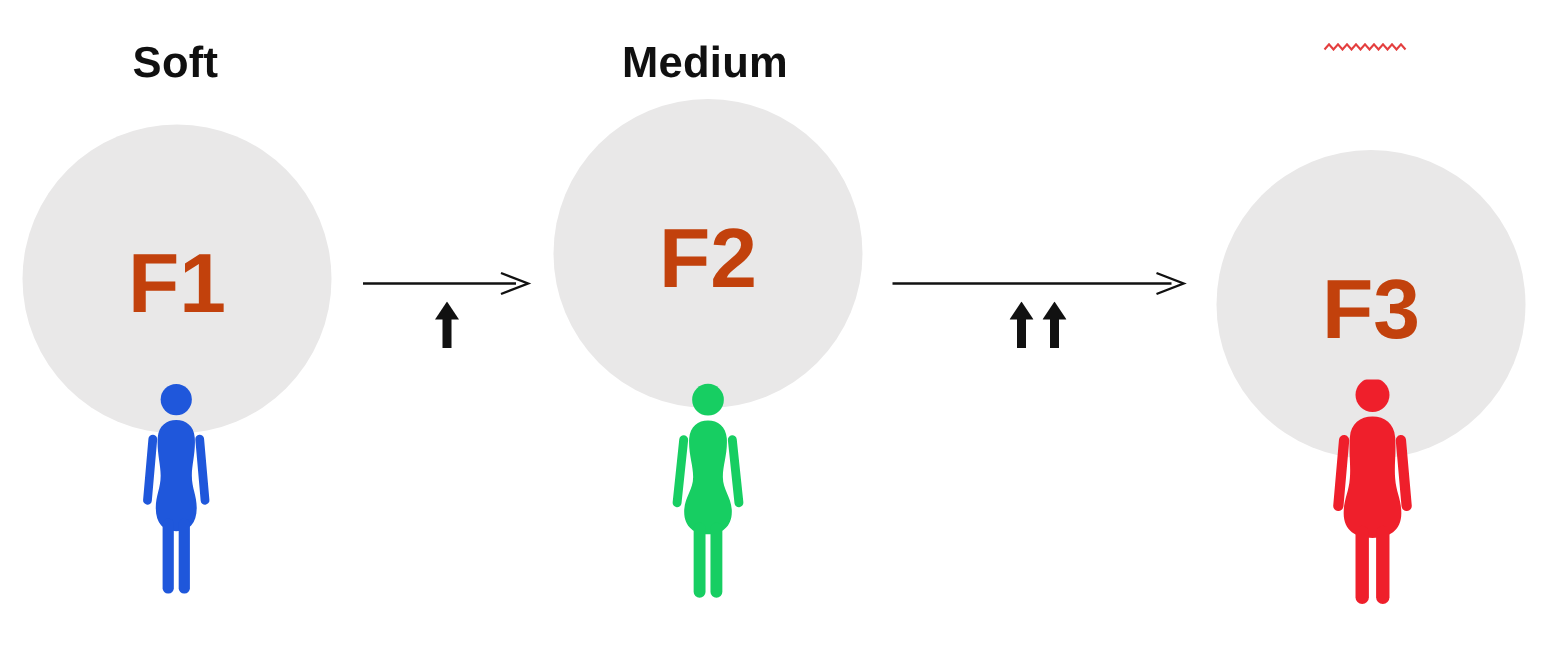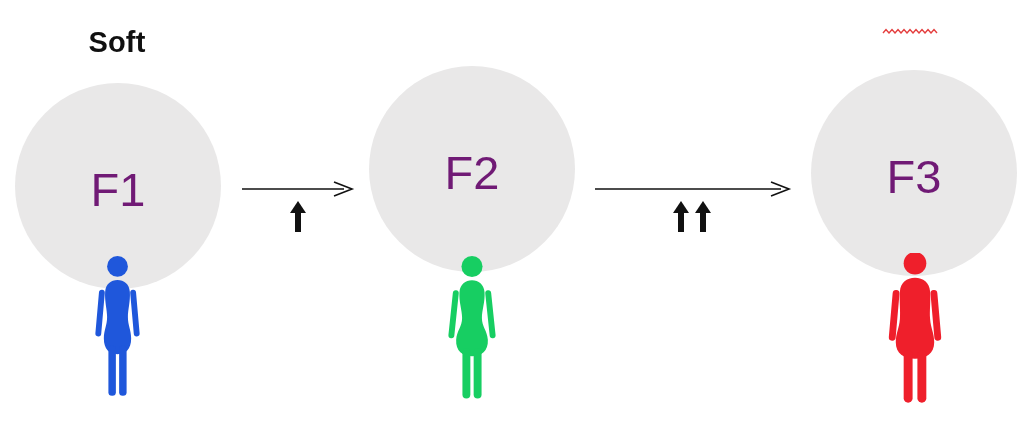--- a/index.html
+++ b/index.html
@@ -26,48 +26,51 @@
     border-bottom:3px solid var(--ink,#101010);
   }
   .squiggle{margin-top:1px;}
   .circle{
     position:absolute;
     width:206px;height:206px;border-radius:50%;
     background:var(--circle-bg,#E9E8E8);
     display:flex;align-items:center;justify-content:center;
   }
   .circle-label{
-    color:#701a75;
-    font-size:47px;font-weight:400;line-height:1;
+    color:#c2410c;
+    font-size:56px;font-weight:700;line-height:1;
     padding-top:6px;
   }
   .figure{position:absolute;}
   .harrow,.uparrow{position:absolute;}
 </style>
 </head>
 <body>
 
 <div class="canvas">
 
   <div class="stage-title" style="left:117px;">
     <span class="t">Soft</span>
   </div>
+  <div class="stage-title" style="left:470px;">
+    <span class="t">Medium</span>
+  </div>
   <div class="stage-title" style="left:911px;">
     <svg class="squiggle" width="58" height="6" viewBox="0 0 58 6">
       <path d="M1 5 L4 1.5 L7 5 L10 1.5 L13 5 L16 1.5 L19 5 L22 1.5 L25 5 L28 1.5 L31 5 L34 1.5 L37 5 L40 1.5 L43 5 L46 1.5 L49 5 L52 1.5 L55 5" fill="none" stroke="var(--squiggle,#E43F3F)" stroke-width="1.4"></path>
     </svg>
   </div>
 
   <div class="circle" style="left:15px;top:83px;">
     <span class="circle-label">F1</span>
   </div>
   <div class="circle" style="left:369px;top:66px;">
     <span class="circle-label">F2</span>
   </div>
-  <div class="circle" style="left:811px;top:70px;">
+  <div class="circle" style="left:811px;top:100px;">
     <span class="circle-label">F3</span>
   </div>
 
   <svg class="harrow" style="left:240px;top:180px;" width="118" height="18" viewBox="0 0 118 18">
     <path d="M2 9 H104" stroke="var(--arrow,#111)" stroke-width="1.6" fill="none"></path>
     <path d="M94 2 L112 9 L94 16" stroke="var(--arrow,#111)" stroke-width="1.6" fill="none"></path>
   </svg>
   <svg class="uparrow" style="left:290px;top:201px;" width="16" height="31" viewBox="0 0 16 31">
     <polygon points="8,0 16,12 0,12" fill="var(--arrow,#111)"></polygon>
     <rect x="5" y="11" width="6" height="20" fill="var(--arrow,#111)"></rect>

